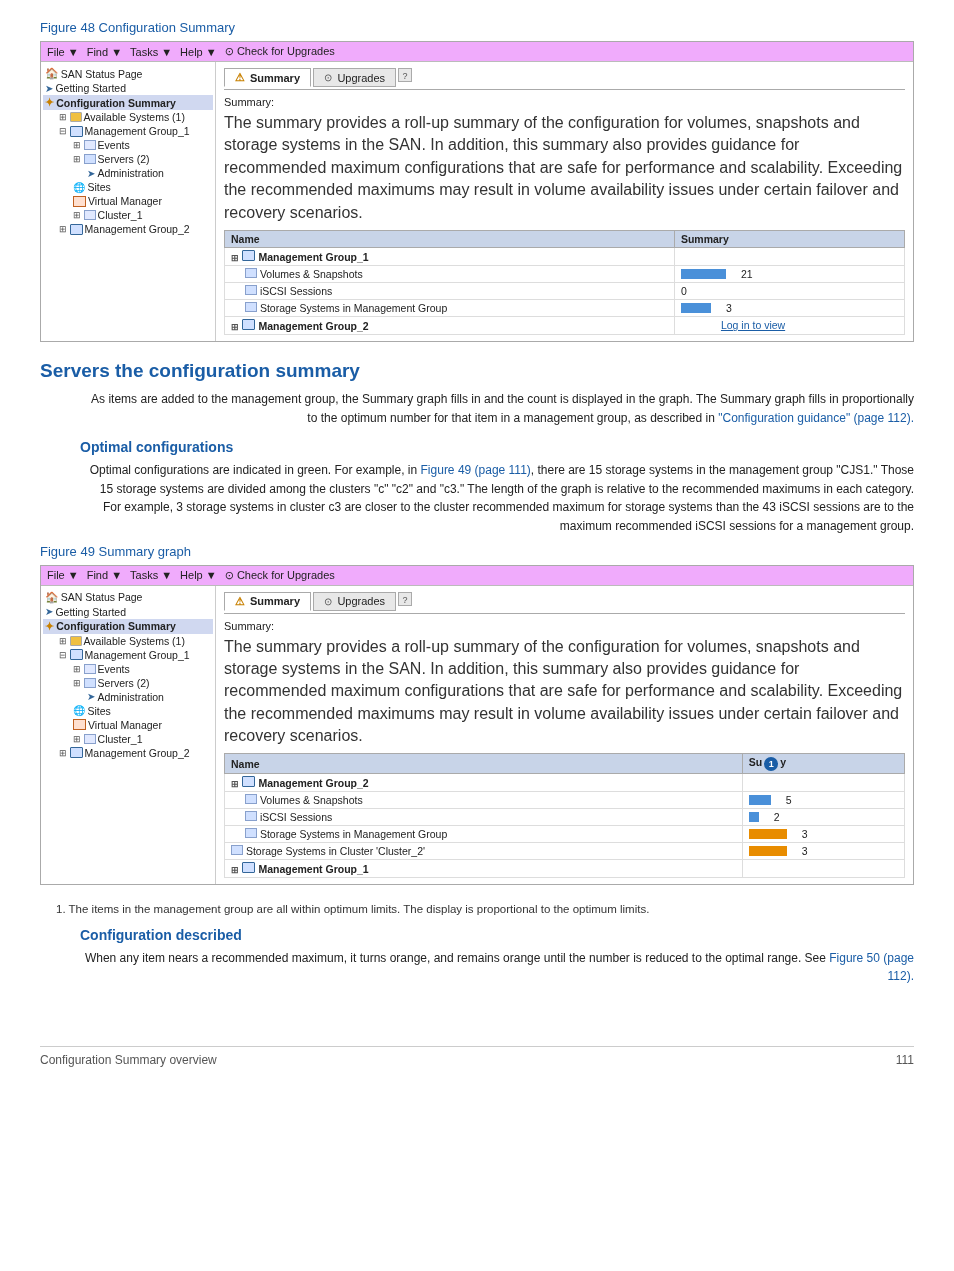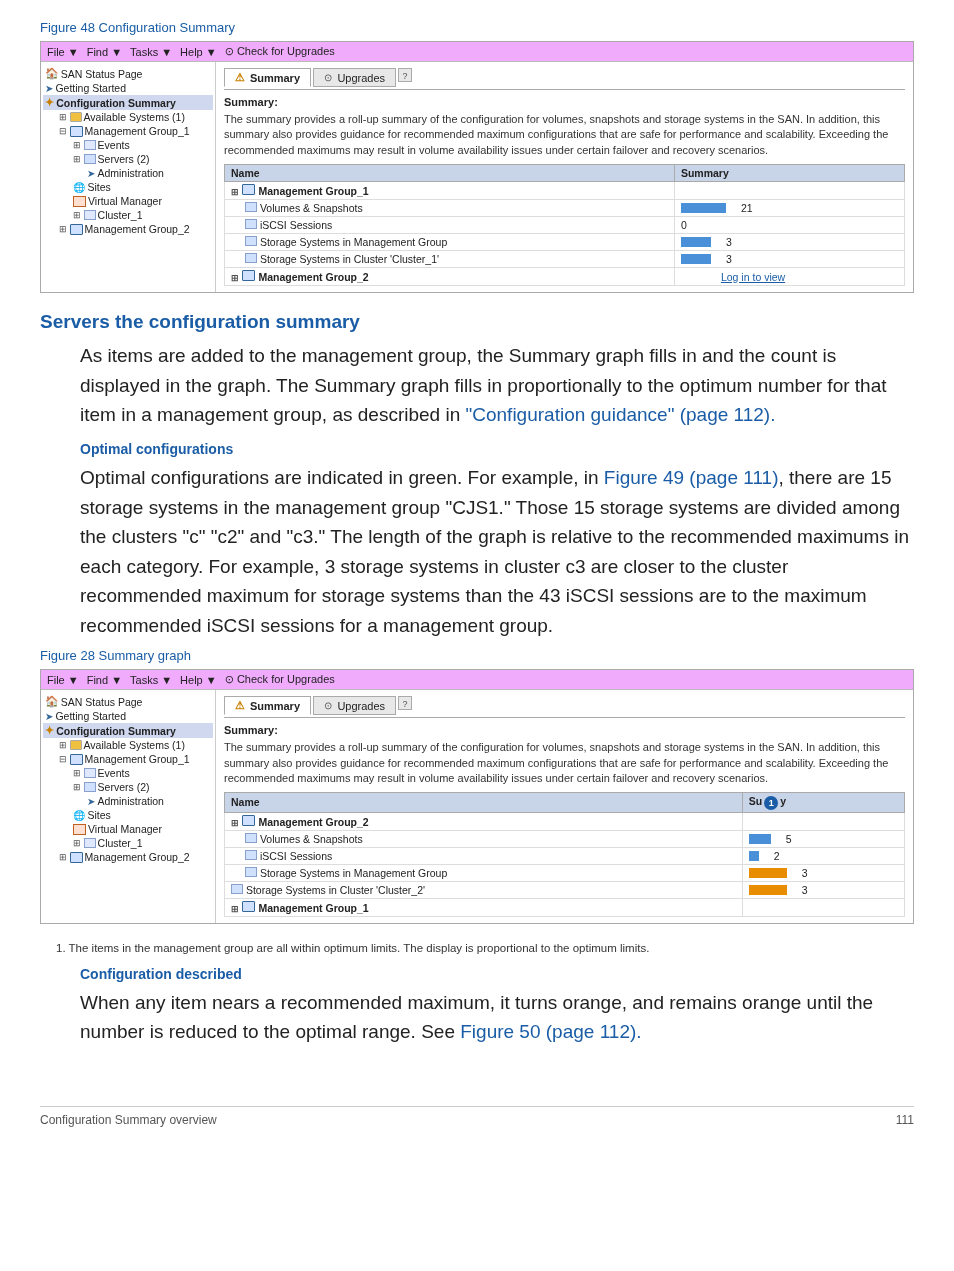--- a/index.html
+++ b/index.html
@@ -87,22 +87,22 @@
       background: #e8e8e8;
       border: 1px solid #aaa;
       font-size: 11px;
       cursor: pointer;
       display: flex;
       align-items: center;
       gap: 3px;
     }
     .tab.active { background: #fff; border-bottom: 1px solid #fff; font-weight: bold; }
 
-    .summary-label { font-weight: bold; font-size: 11px; margin-bottom: 4px; }
-    .summary-text { font-size: 11px; line-height: 1.4; color: #333; margin-bottom: 6px; }
+    .summary-label { font-weight: normal; font-size: 11px; margin-bottom: 4px; }
+    .summary-text { font-size: 16px; line-height: 1.4; color: #333; margin-bottom: 6px; }
 
     .summary-table {
       width: 100%;
       border-collapse: collapse;
       font-size: 10.5px;
     }
     .summary-table thead tr {
       background: #c8d4e8;
     }
     .summary-table th {
@@ -146,24 +146,25 @@
     }
 
     .sub-heading {
       color: #1a5da6;
       font-size: 14px;
       font-weight: bold;
       margin: 12px 0 6px 0;
     }
 
     .body-text {
-      font-size: 19px;
+      font-size: 12px;
       line-height: 1.55;
       color: #222;
       margin-bottom: 8px;
+      text-align: right;
     }
 
     .inline-link { color: #1a5da6; text-decoration: none; }
 
     .footnote {
       font-size: 11.5px;
       color: #333;
       margin: 6px 0 12px 0;
       padding-left: 16px;
     }
@@ -355,32 +356,20 @@
               Storage Systems in Management Group
             </td>
             <td>
               <div class="bar-cell">
                   <div class="bar" style="width:30px;"></div>
                   <span>3</span>
                 </div>
             </td>
           </tr>
           <tr>
-            <td style="padding-left:20px;">
-              <span class="icon-server"></span>
-              Storage Systems in Cluster 'Cluster_1'
-            </td>
-            <td>
-              <div class="bar-cell">
-                  <div class="bar" style="width:30px;"></div>
-                  <span>3</span>
-                </div>
-            </td>
-          </tr>
-          <tr>
             <td style="font-weight:bold;">
               <span class="tree-toggle">⊞</span>
               <span class="icon-mgmt"></span>
               Management Group_2
             </td>
             <td>
               <a class="login-link">Log in to view</a>
             </td>
           </tr>
         </tbody>
@@ -394,21 +383,21 @@
 <p class="body-text" style="margin-left:40px;">
   <span>As items are added to the management group, the Summary graph fills in and the count is displayed in the graph. The Summary graph fills in proportionally to the optimum number for that item in a management group, as described in </span><a class="inline-link">"Configuration guidance" (page 112).</a>
 </p>
 
 <div class="sub-heading" style="margin-left:40px;">Optimal configurations</div>
 
 <p class="body-text" style="margin-left:40px;">
   <span>Optimal configurations are indicated in green. For example, in </span><a class="inline-link">Figure 49 (page 111)</a><span>, there are 15 storage systems in the management group "CJS1." Those 15 storage systems are divided among the clusters "c" "c2" and "c3." The length of the graph is relative to the recommended maximums in each category. For example, 3 storage systems in cluster c3 are closer to the cluster recommended maximum for storage systems than the 43 iSCSI sessions are to the maximum recommended iSCSI sessions for a management group.</span>
 </p>
 
-<div class="figure-caption">Figure 28 Summary graph</div>
+<div class="figure-caption">Figure 49 Summary graph</div>
 
 <div class="screenshot-box">
   <div class="app-menubar">
     <span>File ▼</span>
     <span>Find ▼</span>
     <span>Tasks ▼</span>
     <span>Help ▼</span>
     <span>⊙ Check for Upgrades</span>
   </div>
   <div class="app-body">

